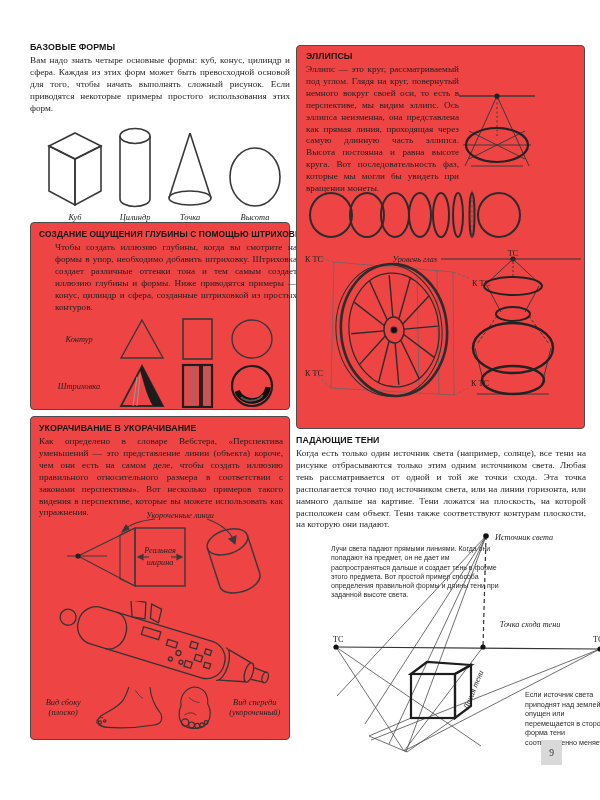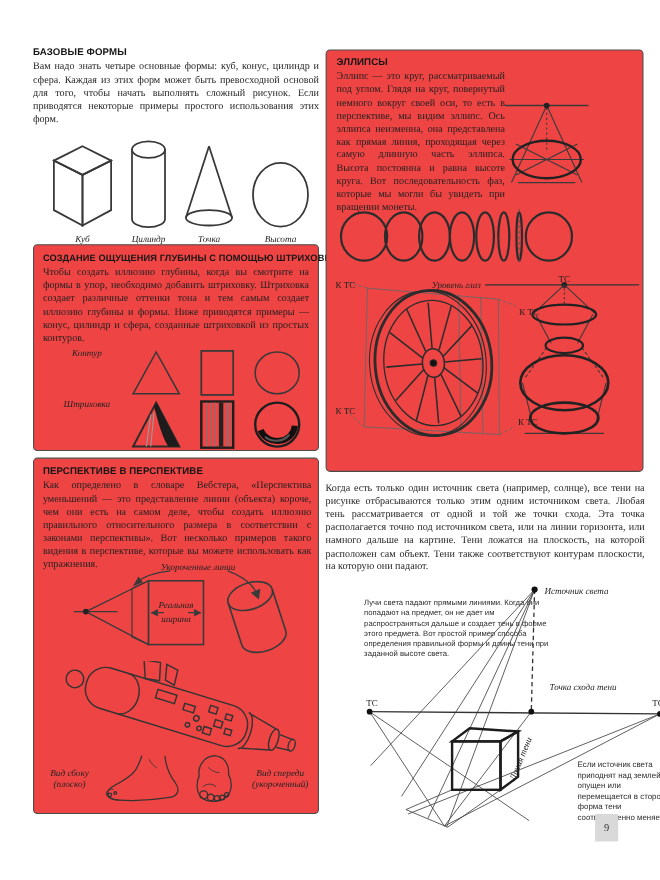--- a/index.html
+++ b/index.html
@@ -9,21 +9,21 @@
   .h{font-family:"Liberation Sans",sans-serif;font-weight:bold;font-size:8.8px;
      letter-spacing:.1px;color:#151515;white-space:nowrap;}
   .body-txt{font-size:9.2px;line-height:11.9px;text-align:justify;color:#1f1f1f;}
   .box{position:absolute;border:1.2px solid #4c4c4c;border-radius:4px;background:#ef4444;box-sizing:border-box;}
   .ital{font-style:italic;font-size:8.4px;color:#222;}
   .note{font-family:"Liberation Sans",sans-serif;font-size:7px;line-height:9.3px;color:#2b2b2b;}
   .cap{font-family:"Liberation Sans",sans-serif;font-size:7.2px;line-height:9.6px;color:#2b2b2b;}
   .shape-row{display:flex;align-items:flex-end;gap:14px;}
   .shape-col{display:flex;flex-direction:column;align-items:center;}
   .shape-col .lbl{margin-top:4px;}
-  .hrow{position:absolute;display:flex;}
+  .hrow{position:absolute;display:flex;align-items:center;}
   .hrow .rl{width:80px;text-align:center;}
   .hrow .cells{display:flex;align-items:center;gap:14px;}
   svg{display:block;}
   .pagenum{position:absolute;left:541px;top:740px;width:21px;height:25px;background:#d9d9d9;
            display:flex;align-items:center;justify-content:center;font-size:9.5px;color:#333;}
   .ctr{text-align:center;}
   text{font-family:"Liberation Serif",serif;}
   .svg-ital{font-style:italic;font-size:8.2px;fill:#222;}
   .svg-plain{font-size:8.2px;fill:#222;}
 </style>
@@ -69,21 +69,21 @@
         <svg width="54" height="64" viewBox="0 0 54 64">
           <ellipse cx="27" cy="32" rx="25" ry="29" fill="none" stroke="#383838" stroke-width="1.6"></ellipse>
         </svg>
         <span class="ital lbl">Высота</span>
       </div>
     </div>
   </div>
 
   <div class="box" style="left:30px;top:222px;width:260px;height:188px;">
     <div class="abs h" style="left:8px;top:6px;font-size:8.4px;">СОЗДАНИЕ ОЩУЩЕНИЯ ГЛУБИНЫ С ПОМОЩЬЮ ШТРИХОВКИ</div>
-    <div class="abs body-txt" style="left:8px;top:19px;width:242px;">Чтобы создать иллюзию глубины, когда вы смотрите на формы в упор, необходимо добавить штриховку. Штриховка создает различные оттенки тона и тем самым создает иллюзию глубины и формы. Ниже приводятся примеры — конус, цилиндр и сфера, созданные штриховкой из простых контуров.</div>
+    <div class="abs body-txt" style="left:24px;top:19px;width:242px;">Чтобы создать иллюзию глубины, когда вы смотрите на формы в упор, необходимо добавить штриховку. Штриховка создает различные оттенки тона и тем самым создает иллюзию глубины и формы. Ниже приводятся примеры — конус, цилиндр и сфера, созданные штриховкой из простых контуров.</div>
     <div class="hrow" style="left:8px;top:94px;">
       <div class="rl ital">Контур</div>
       <div class="cells">
         <svg width="46" height="44" viewBox="0 0 46 44">
           <polygon points="23,3 44,41 2,41" fill="none" stroke="#383838" stroke-width="1.4"></polygon>
         </svg>
         <svg width="36" height="44" viewBox="0 0 36 44">
           <rect x="4" y="2" width="29" height="40" fill="none" stroke="#383838" stroke-width="1.6"></rect>
         </svg>
         <svg width="46" height="44" viewBox="0 0 46 44">
@@ -107,21 +107,21 @@
         <svg width="46" height="46" viewBox="0 0 46 46">
           <ellipse cx="23" cy="23" rx="20" ry="20" fill="none" stroke="#1e1e1e" stroke-width="2.2"></ellipse>
           <path d="M8,28 A16,15 0 0 0 39,24" stroke="#101010" stroke-width="5.5" fill="none"></path>
           <path d="M12,34 A14,12 0 0 0 34,32" stroke="#555" stroke-width="2" fill="none"></path>
         </svg>
       </div>
     </div>
   </div>
 
   <div class="box" style="left:30px;top:416px;width:260px;height:324px;">
-    <div class="abs h" style="left:8px;top:6px;">ПЕРСПЕКТИВЕ В ПЕРСПЕКТИВЕ</div>
+    <div class="abs h" style="left:8px;top:6px;">УКОРАЧИВАНИЕ В УКОРАЧИВАНИЕ</div>
     <div class="abs body-txt" style="left:8px;top:19px;width:244px;">Как определено в словаре Вебстера, «Перспектива уменьшений — это представление линии (объекта) короче, чем они есть на самом деле, чтобы создать иллюзию правильного относительного размера в соответствии с законами перспективы». Вот несколько примеров такого видения в перспективе, которые вы можете использовать как упражнения.</div>
 
     <svg class="abs" style="left:6px;top:92px;" width="248" height="100" viewBox="0 0 248 100">
       <g fill="none" stroke="#3a3a3a" stroke-width="1.1">
         <line x1="30" y1="47" x2="70" y2="47"></line>
         <line x1="41" y1="47" x2="98" y2="19"></line>
         <line x1="41" y1="47" x2="98" y2="77"></line>
         <polygon points="83,26 98,19 98,77 83,70"></polygon>
         <rect x="98" y="19" width="50" height="58" stroke-width="1.4"></rect>
         <line x1="101" y1="48" x2="112" y2="48"></line>
@@ -293,20 +293,21 @@
         <ellipse cx="212" cy="38" rx="29" ry="9" stroke-width="2"></ellipse>
         <ellipse cx="212" cy="66" rx="17" ry="7" stroke-width="2"></ellipse>
         <ellipse cx="212" cy="100" rx="40" ry="25" stroke-width="2.4"></ellipse>
         <ellipse cx="212" cy="132" rx="31" ry="14" stroke-width="2.4"></ellipse>
       </g>
     </svg>
 
   </div>
 
   <div class="abs" style="left:296px;top:435px;width:290px;">
+    <div class="h">ПАДАЮЩИЕ ТЕНИ</div>
     <div class="body-txt" style="margin-top:3px;">Когда есть только один источник света (например, солнце), все тени на рисунке отбрасываются только этим одним источником света. Любая тень рассматривается от одной и той же точки схода. Эта точка располагается точно под источником света, или на линии горизонта, или намного дальше на картине. Тени ложатся на плоскость, на которой расположен сам объект. Тени также соответствуют контурам плоскости, на которую они падают.</div>
   </div>
 
   <div class="abs" style="left:300px;top:528px;width:285px;height:250px;margin-left:31px;">
     <svg class="abs" style="left:0;top:0;" width="285" height="245" viewBox="0 0 285 245">
       <g fill="none" stroke="#4a4a4a" stroke-width="0.8">
         <line x1="155" y1="8" x2="6" y2="168"></line>
         <line x1="155" y1="8" x2="34" y2="196"></line>
         <line x1="155" y1="8" x2="58" y2="216"></line>
         <line x1="155" y1="8" x2="75" y2="224"></line>

